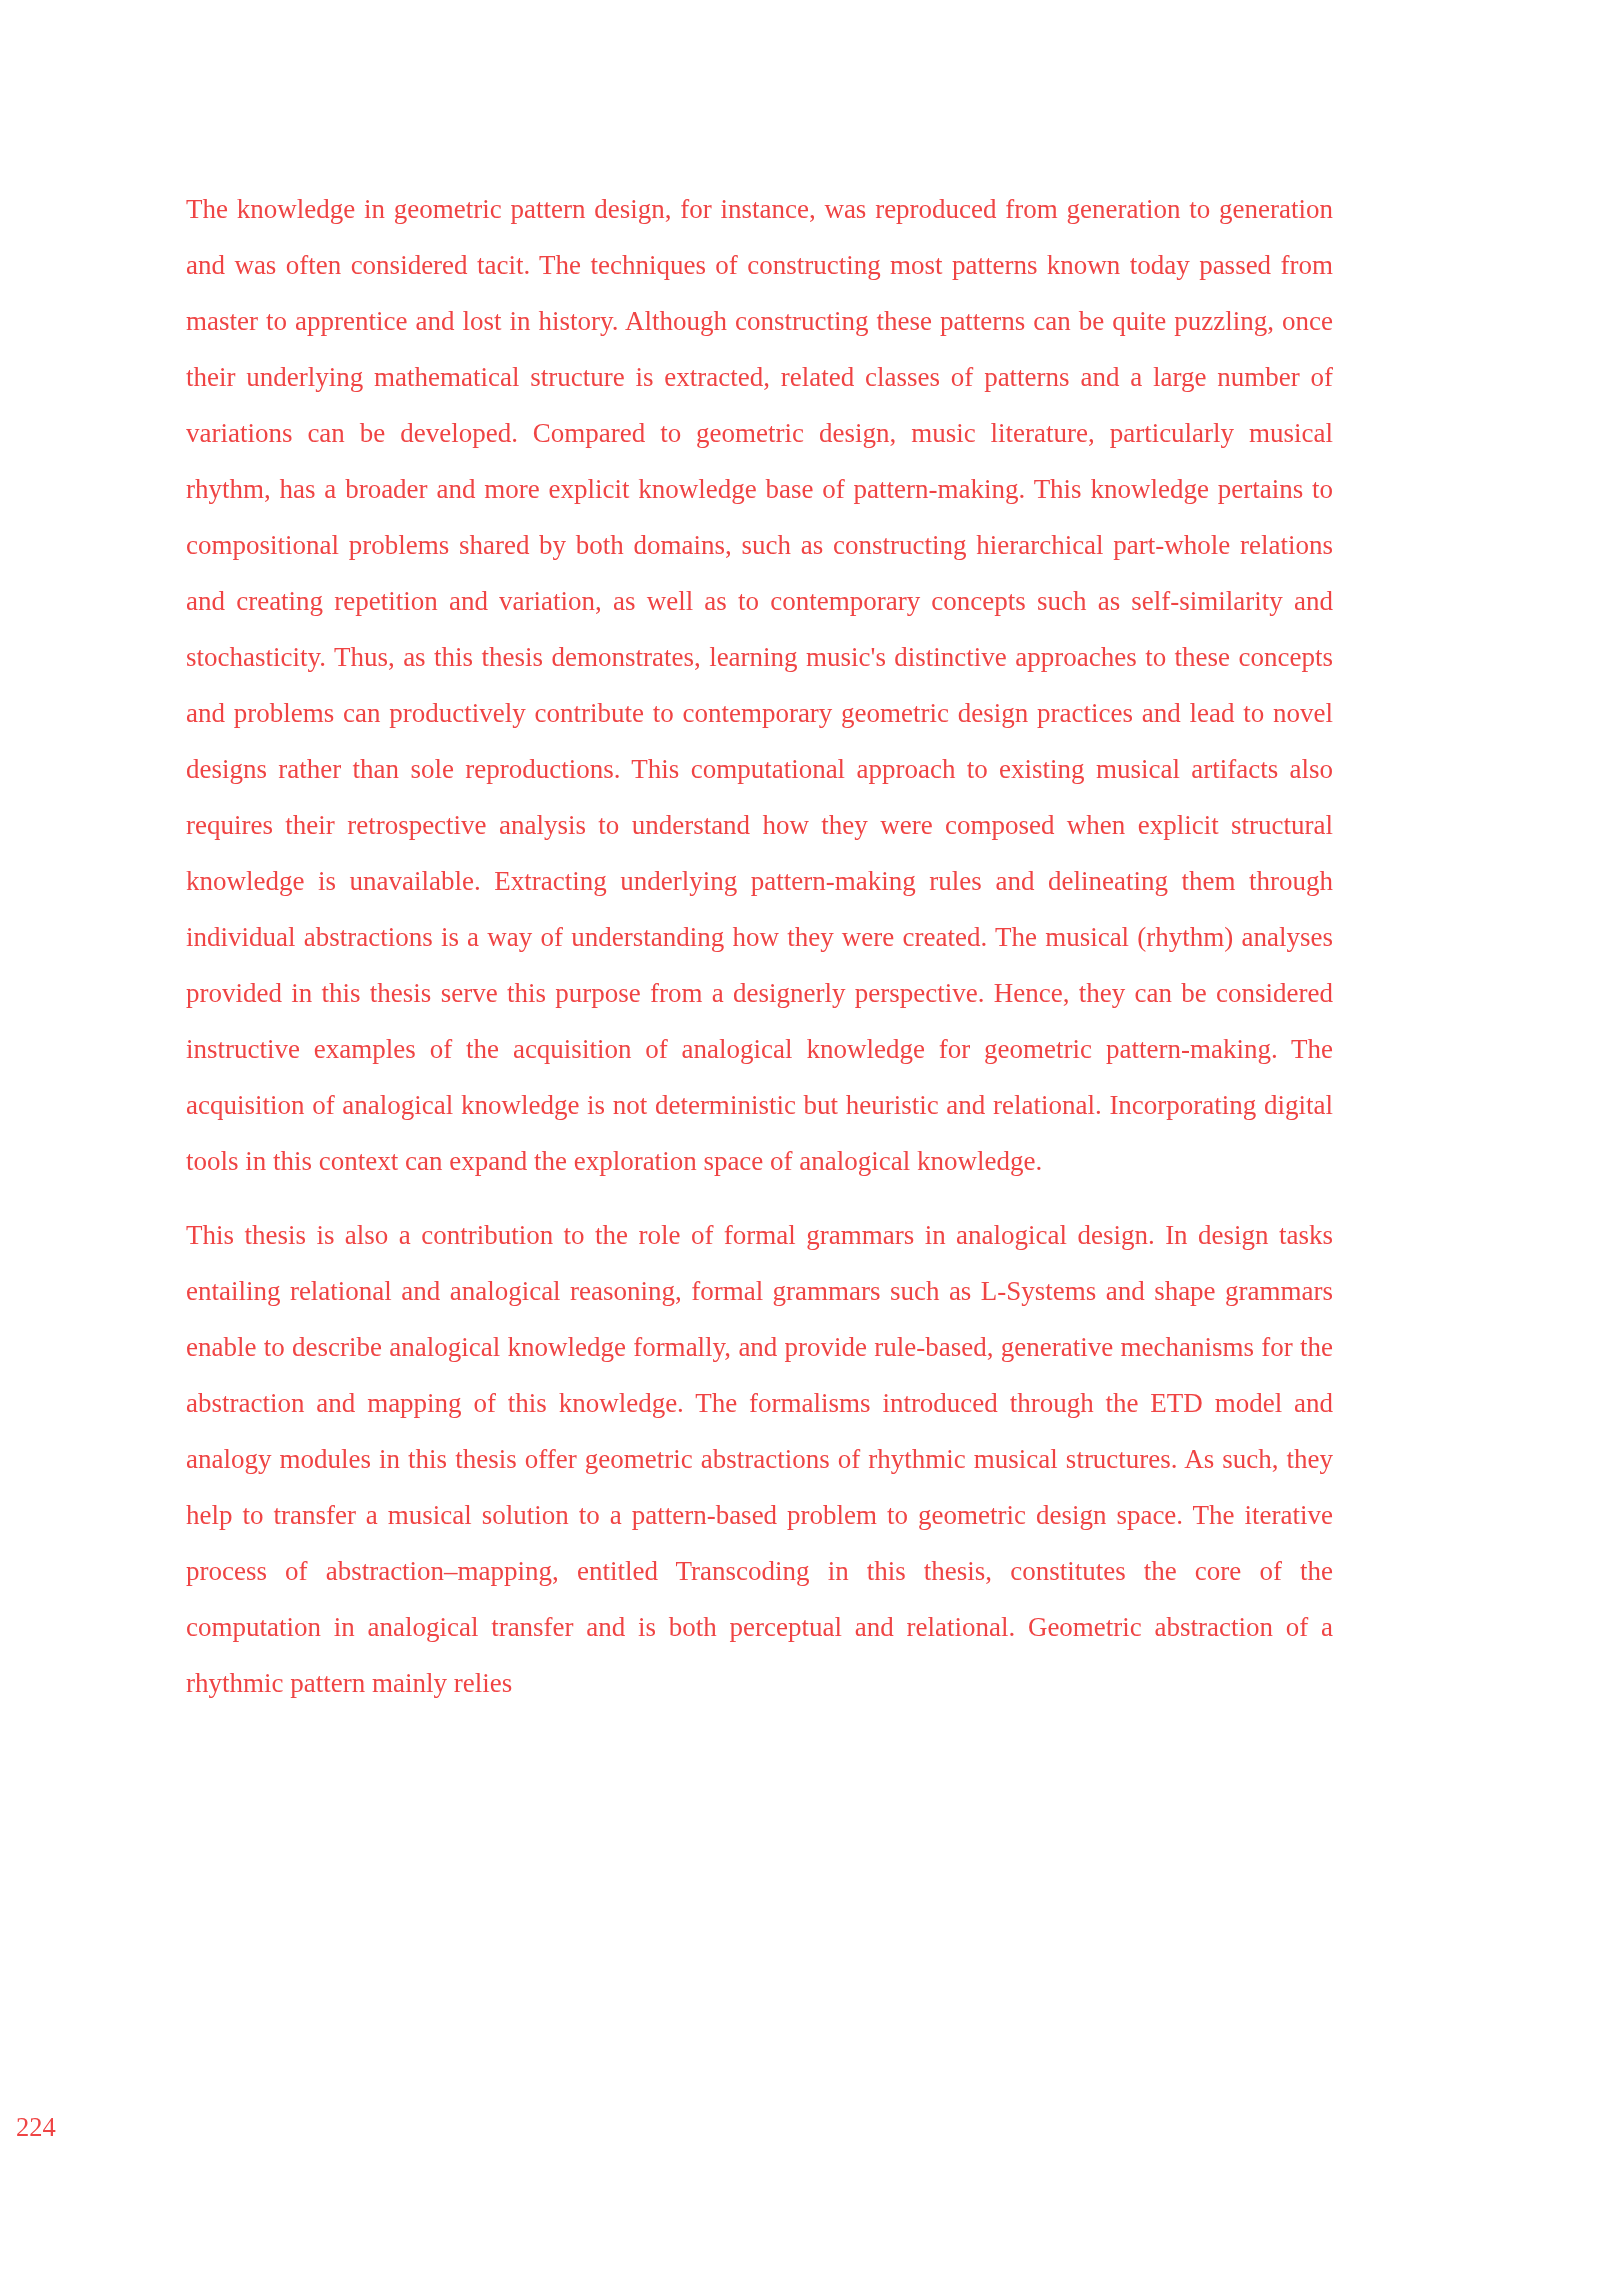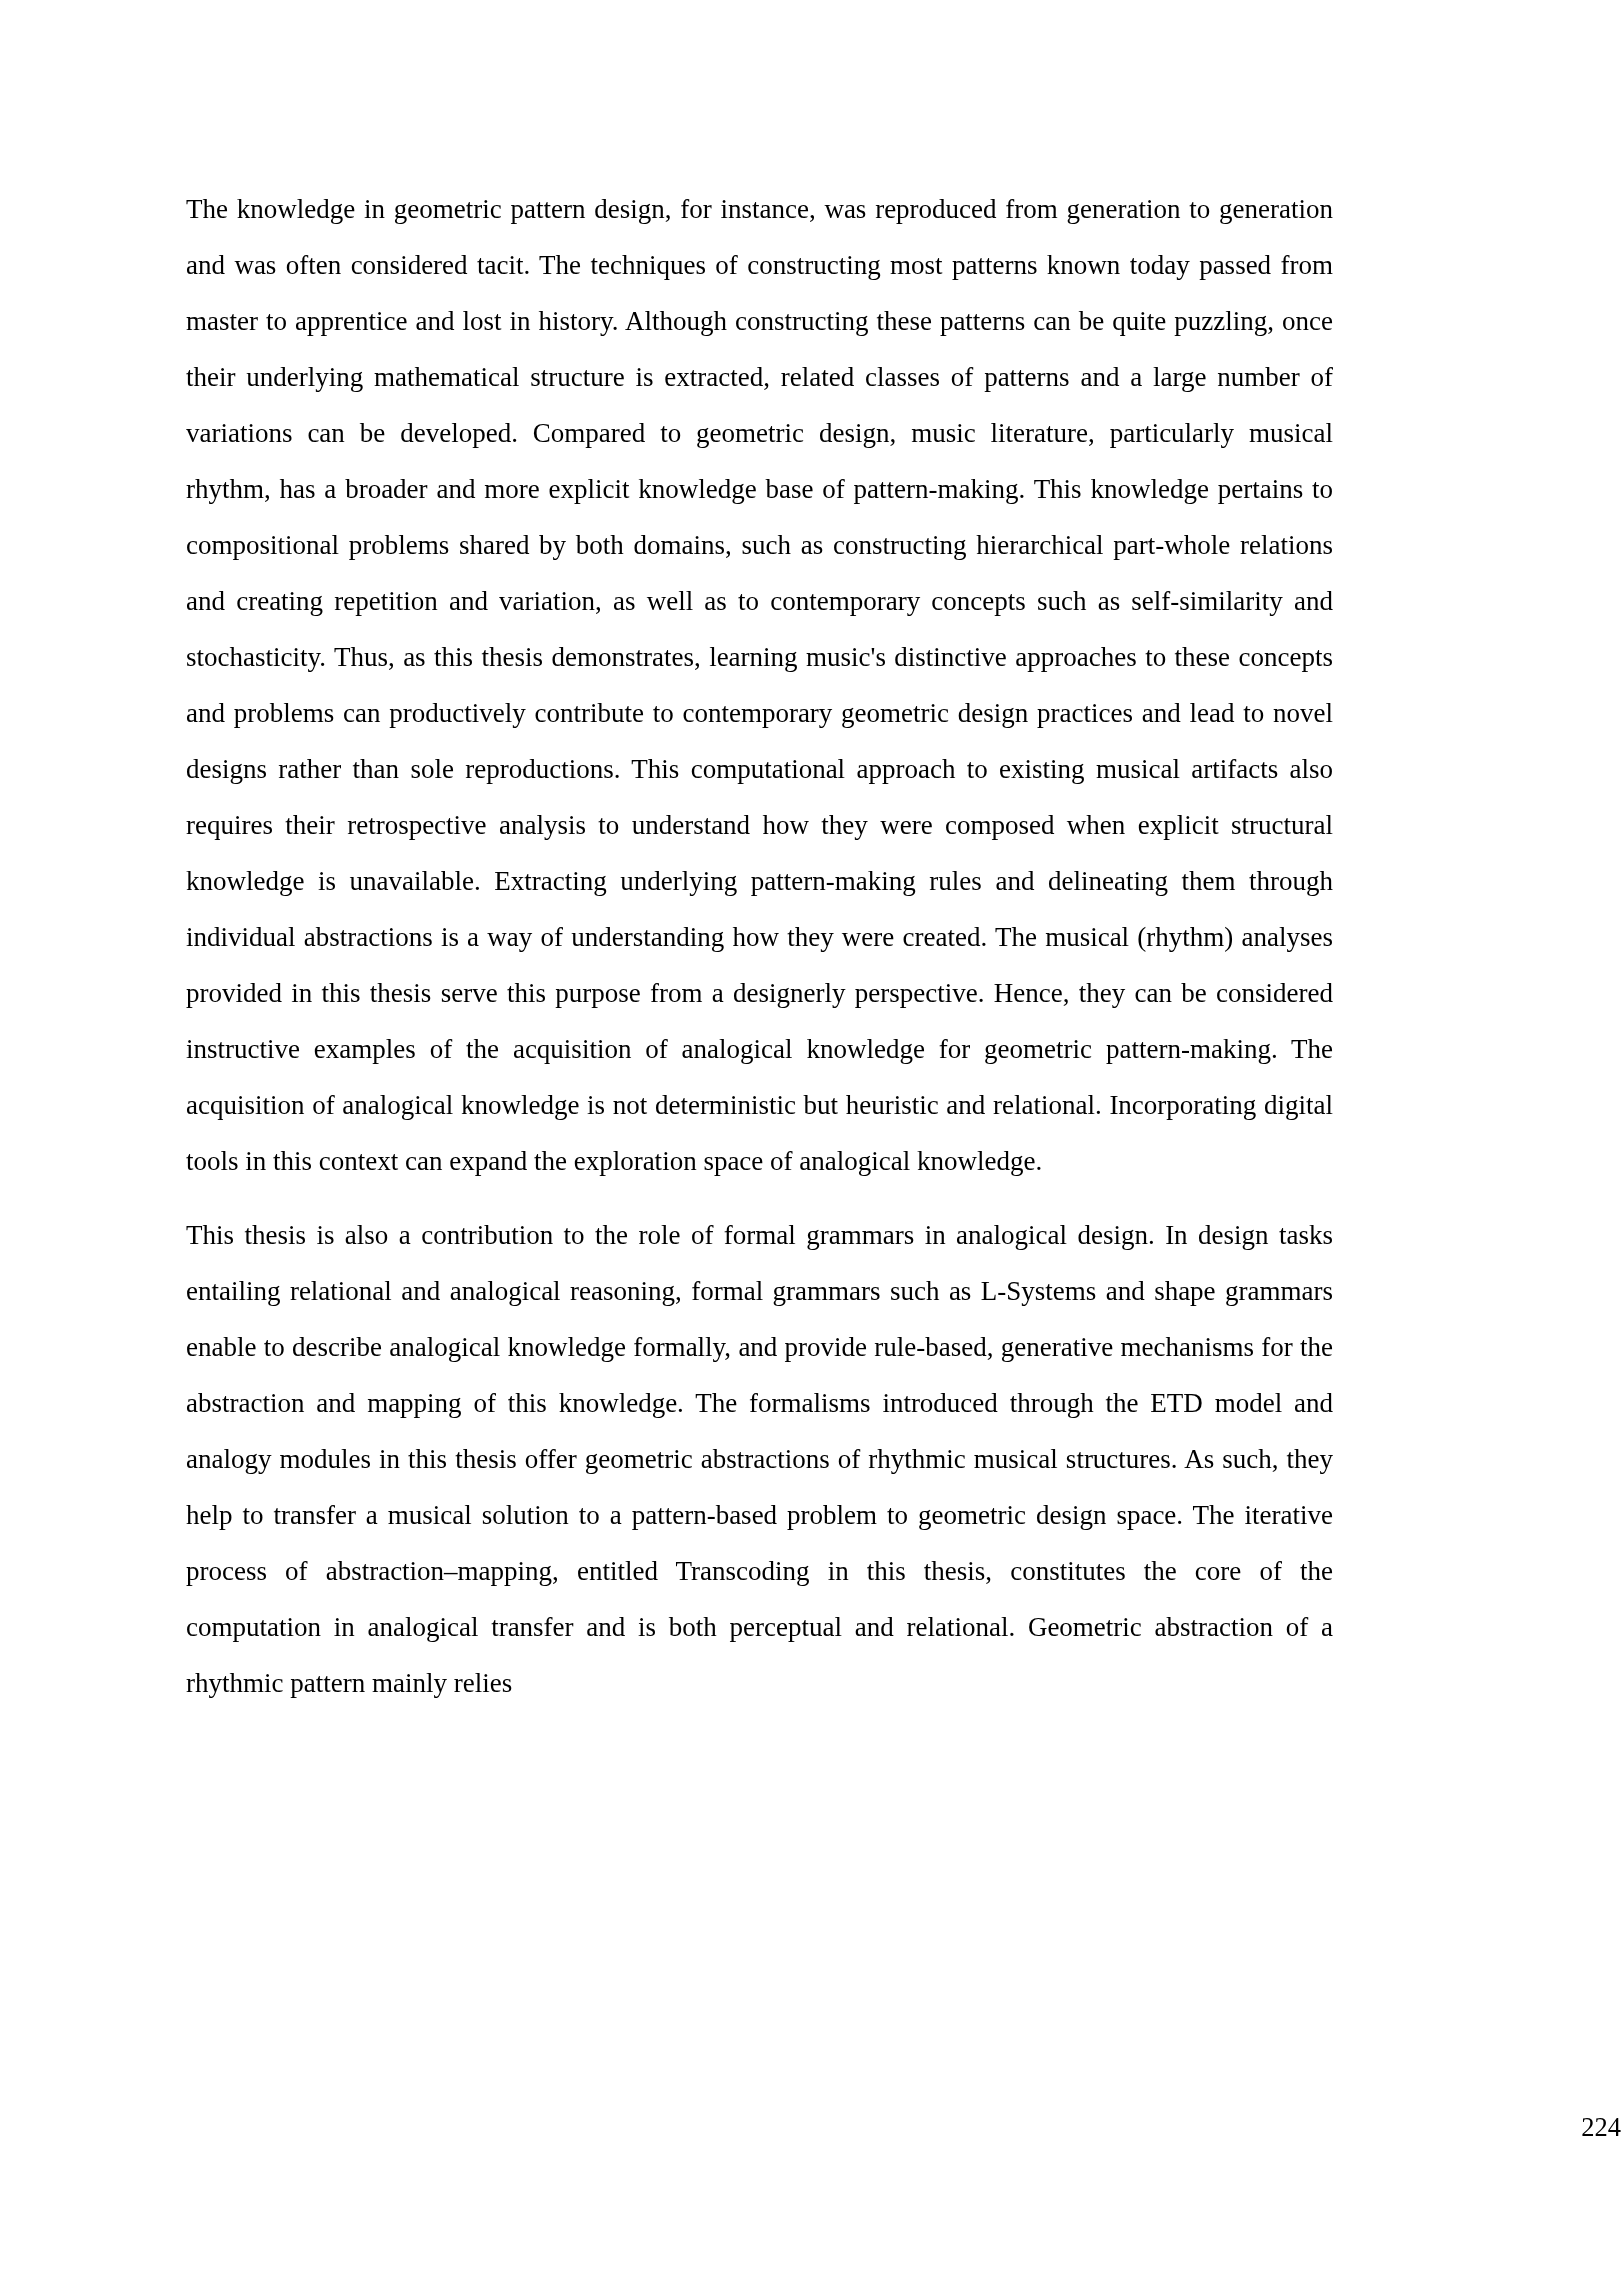--- a/index.html
+++ b/index.html
@@ -7,21 +7,21 @@
     padding: 0;
     background: #ffffff;
   }
   .page {
     position: relative;
     width: 1621px;
     height: 2293px;
     background: #ffffff;
     box-sizing: border-box;
     font-family: "Liberation Serif", serif;
-    color: #000000;
+    color: #ef4444;
   }
   .content {
     position: absolute;
     left: 186px;
     top: 181px;
     width: 1147px;
   }
   .para {
     font-size: 27px;
     line-height: 56px;
@@ -31,21 +31,21 @@
     hyphens: none;
   }
   .para:last-child {
     margin-bottom: 0;
   }
   .page-number {
     position: absolute;
     left: 16px;
     right: 0;
     top: 2112px;
-    text-align: right;
+    text-align: left;
     font-size: 26.5px;
     font-family: "Liberation Serif", serif;
   }
 </style>
 </head>
 <body>
 
 <div class="page">
   <div class="content">
     <p class="para">The knowledge in geometric pattern design, for instance, was reproduced from generation to generation and was often considered tacit. The techniques of constructing most patterns known today passed from master to apprentice and lost in history. Although constructing these patterns can be quite puzzling, once their underlying mathematical structure is extracted, related classes of patterns and a large number of variations can be developed. Compared to geometric design, music literature, particularly musical rhythm, has a broader and more explicit knowledge base of pattern-making. This knowledge pertains to compositional problems shared by both domains, such as constructing hierarchical part-whole relations and creating repetition and variation, as well as to contemporary concepts such as self-similarity and stochasticity. Thus, as this thesis demonstrates, learning music's distinctive approaches to these concepts and problems can productively contribute to contemporary geometric design practices and lead to novel designs rather than sole reproductions. This computational approach to existing musical artifacts also requires their retrospective analysis to understand how they were composed when explicit structural knowledge is unavailable. Extracting underlying pattern-making rules and delineating them through individual abstractions is a way of understanding how they were created. The musical (rhythm) analyses provided in this thesis serve this purpose from a designerly perspective. Hence, they can be considered instructive examples of the acquisition of analogical knowledge for geometric pattern-making. The acquisition of analogical knowledge is not deterministic but heuristic and relational. Incorporating digital tools in this context can expand the exploration space of analogical knowledge.</p>

